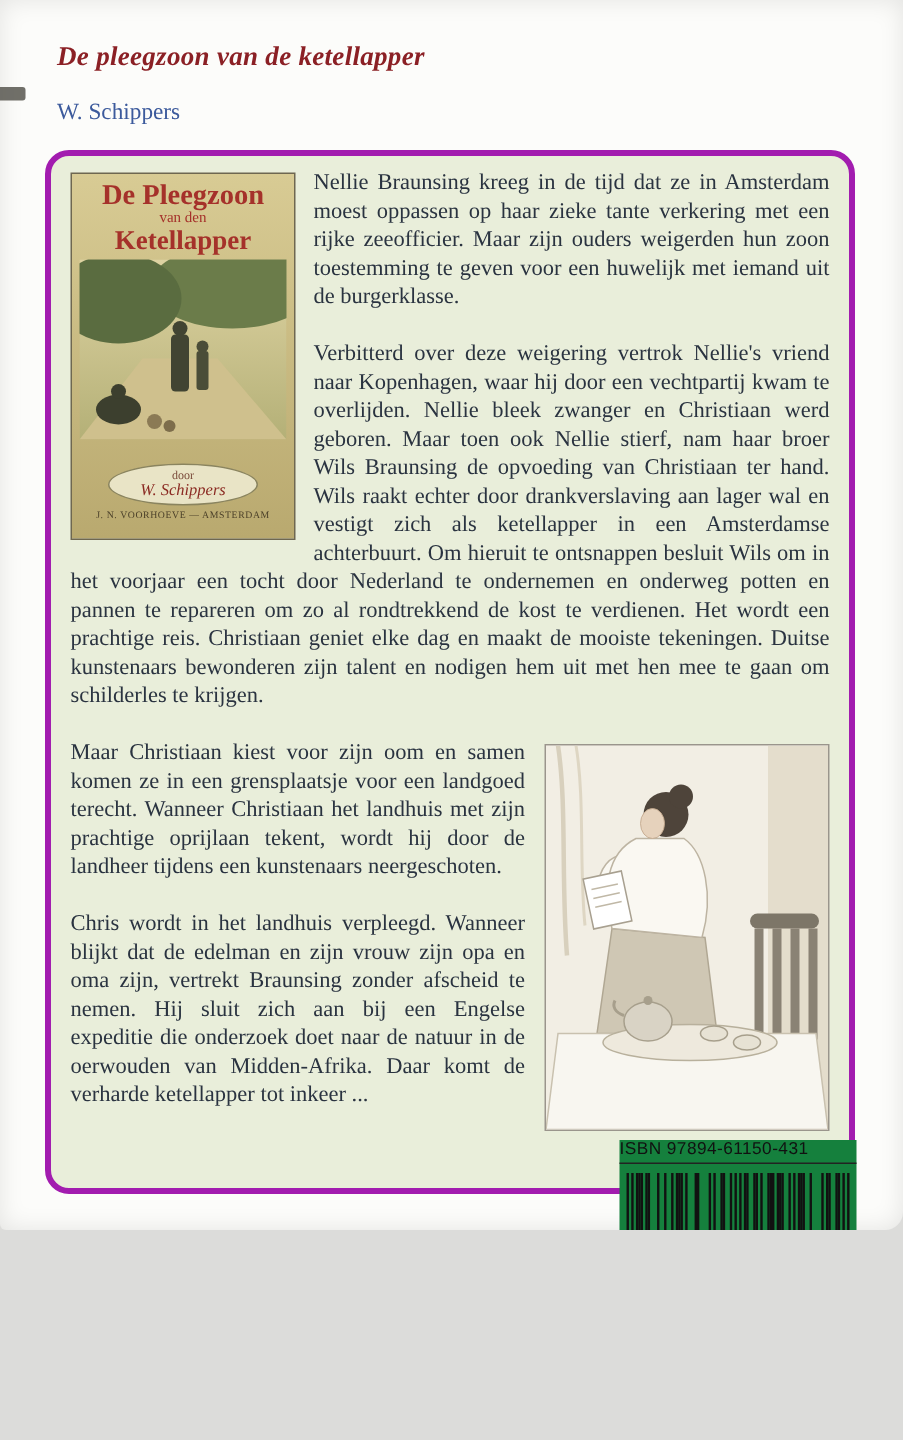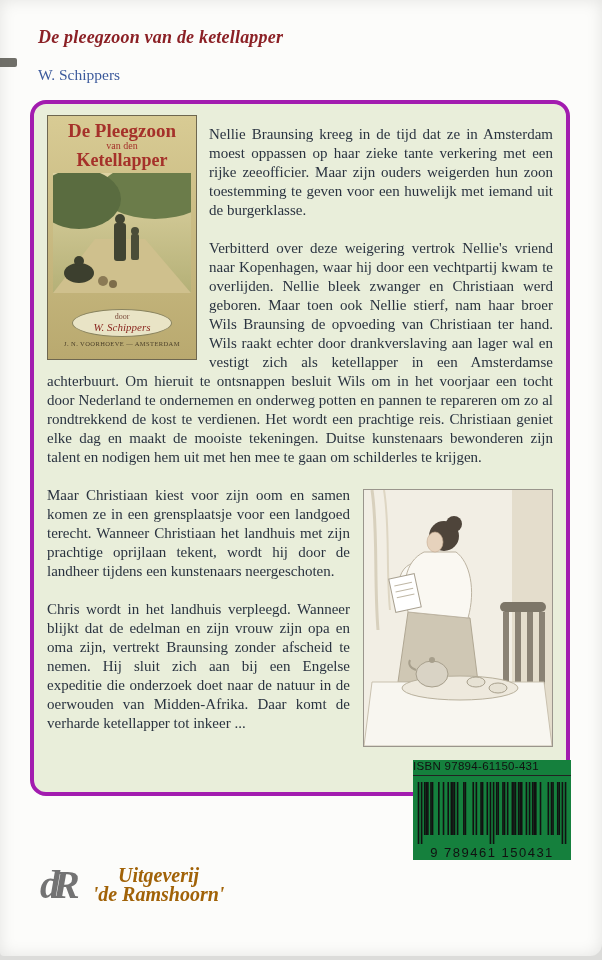--- a/index.html
+++ b/index.html
@@ -1,29 +1,29 @@
 <!DOCTYPE html>
 <html lang="nl"><head>
 <meta charset="utf-8">
 <style>
   html,body{margin:0;padding:0;}
   body{width:602px;height:960px;background:#dcdcda;font-family:"Liberation Serif",serif;}
-  .page{position:relative;width:602px;height:956px;background:#fcfcfa;overflow:hidden;
+  .page{position:relative;width:602px;height:820px;background:#fcfcfa;overflow:hidden;
         box-shadow:inset 0 0 16px rgba(0,0,0,.10);border-radius:0 0 12px 4px;text-decoration:underline;}
   .edge-mark{position:absolute;left:0;top:58px;width:17px;height:9px;background:#57564f;
         opacity:.85;border-radius:0 2px 2px 0;}
   .title{position:absolute;left:38px;top:27px;margin:0;font-size:18px;font-style:italic;
         font-weight:bold;color:#8b2025;letter-spacing:.2px;}
   .author{position:absolute;left:38px;top:66px;font-size:15.5px;color:#3c5a9c;}
 
   .blurb-box{position:absolute;left:30px;top:100px;width:540px;height:696px;box-sizing:border-box;
         background:#e9eeda;border:4px solid #a21caf;border-radius:16px;padding:9px 13px;
         overflow:hidden;color:#2a3340;font-size:15px;line-height:19px;text-align:justify;
         hyphens:auto;}
-  .para{margin:12px 0 19px;}
+  .para{margin:0 0 19px;}
   .para:last-of-type{margin-bottom:0;}
 
   
   .cover-thumb{float:left;width:150px;height:245px;margin:2px 12px 5px 0;box-sizing:border-box;
         background:linear-gradient(#d8cb94,#b9a96f);border:1px solid #6e6750;padding:5px;
         text-align:center;overflow:hidden;}
   .ct-title1{color:#a5312a;font-weight:bold;font-size:19px;line-height:19px;}
   .ct-title2{color:#a5312a;font-size:10px;line-height:11px;}
   .ct-title3{color:#a5312a;font-weight:bold;font-size:18px;line-height:19px;}
   .ct-art{display:block;width:100%;height:120px;margin-top:3px;}

